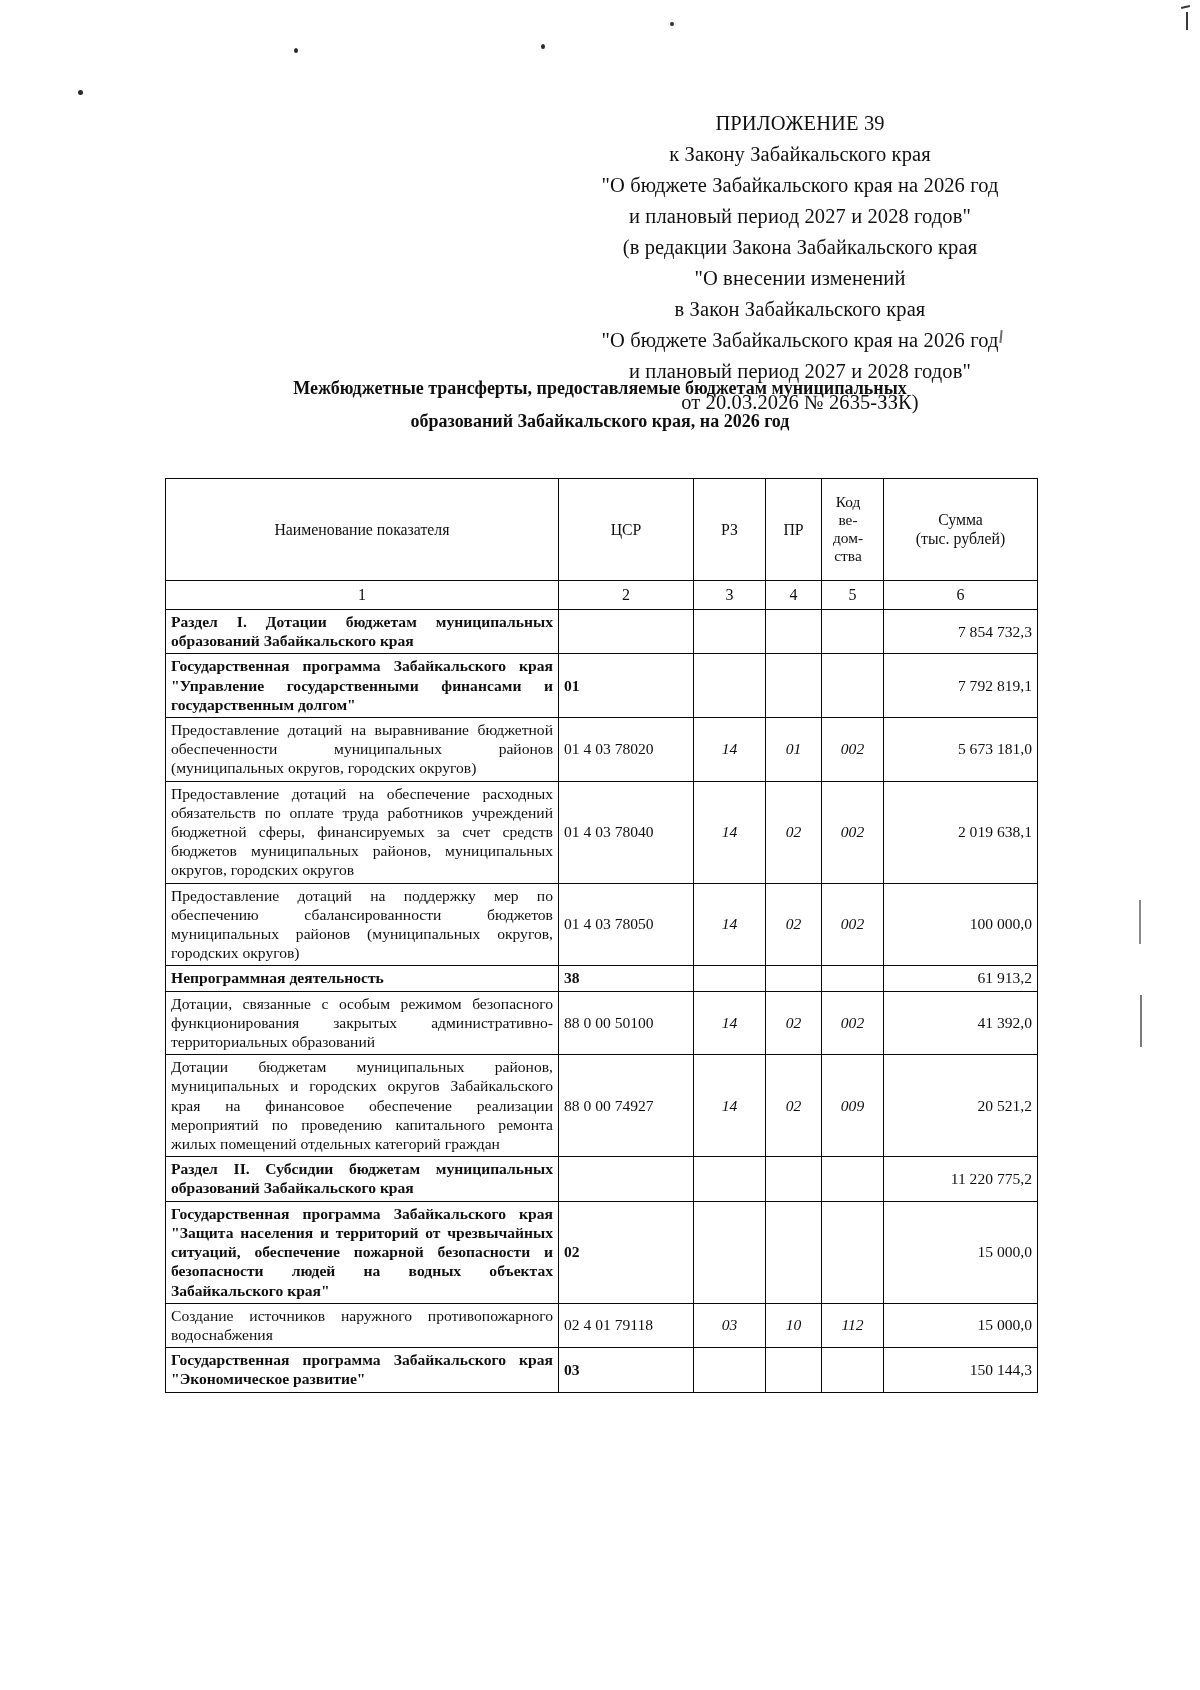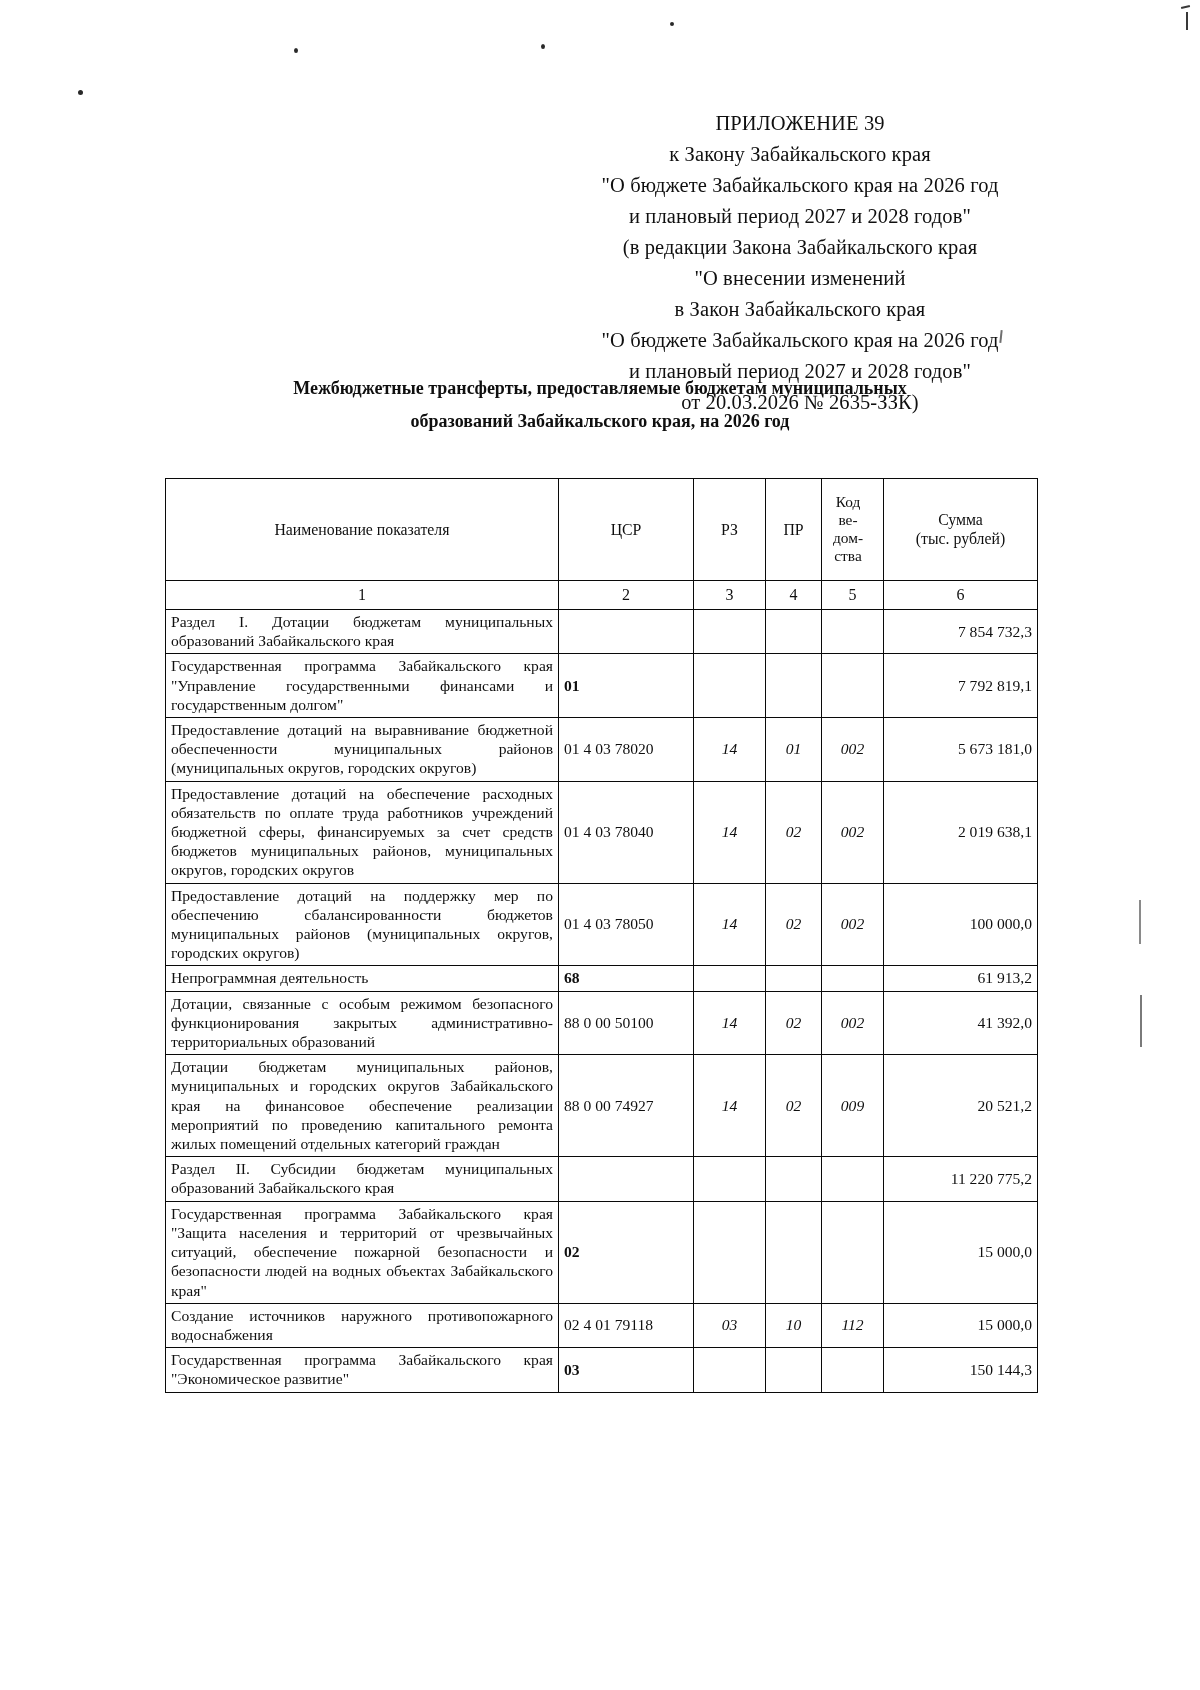--- a/index.html
+++ b/index.html
@@ -109,21 +109,21 @@
 
   
   td.name {
     text-align: justify;
     text-align-last: left;
     vertical-align: top;
     padding-top: 4px;
     padding-bottom: 4px;
     hyphens: manual;
   }
-  td.name.bold { font-weight: normal; }
+  td.name.bold { font-weight: bold; }
   td.csr {
     text-align: left;
     vertical-align: middle;
     padding-left: 4px;
     white-space: nowrap;
   }
   td.csr.bold { font-weight: bold; }
   td.ctr {
     text-align: center;
     vertical-align: middle;
@@ -244,21 +244,21 @@
         <tr>
           <td class="name">Предоставление дотаций на поддержку мер по обеспечению сбалансированности бюджетов муниципальных районов (муниципальных округов, городских округов)</td>
           <td class="csr">01 4 03 78050</td>
           <td class="ctr">14</td>
           <td class="ctr">02</td>
           <td class="ctr">002</td>
           <td class="sum">100 000,0</td>
         </tr>
         <tr>
           <td class="name bold">Непрограммная деятельность</td>
-          <td class="csr bold">68</td>
+          <td class="csr bold">38</td>
           <td class="ctr"></td>
           <td class="ctr"></td>
           <td class="ctr"></td>
           <td class="sum bold">61 913,2</td>
         </tr>
         <tr>
           <td class="name">Дотации, связанные с особым режимом без­опасного функционирования закрытых адми­нистративно-территориальных образований</td>
           <td class="csr">88 0 00 50100</td>
           <td class="ctr">14</td>
           <td class="ctr">02</td>

